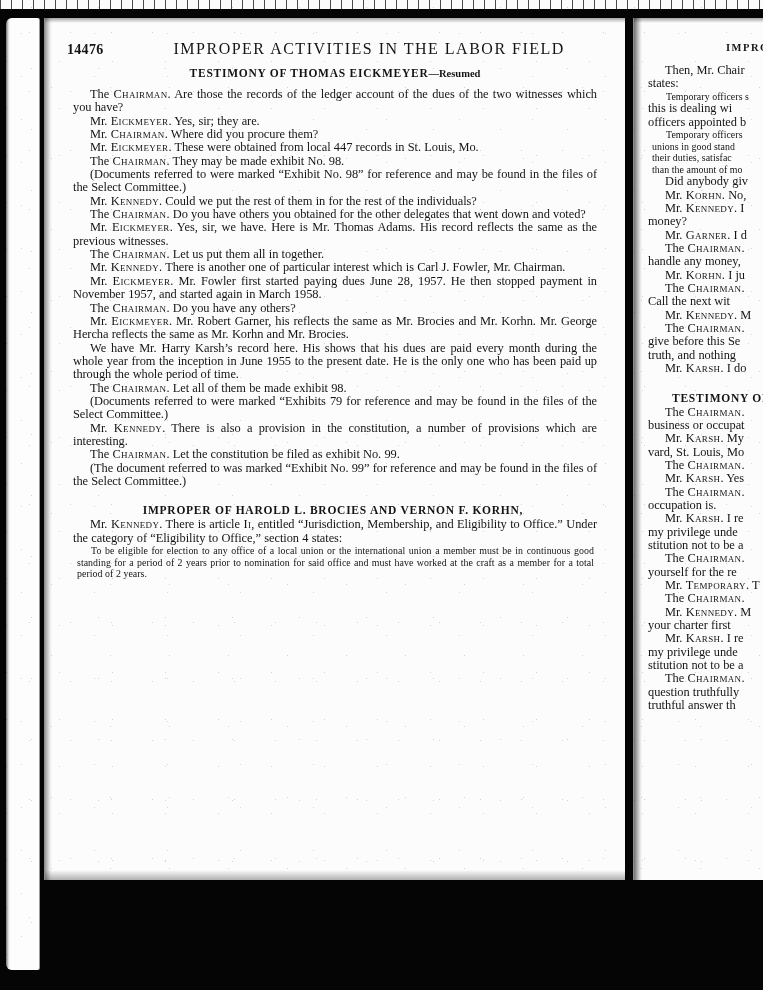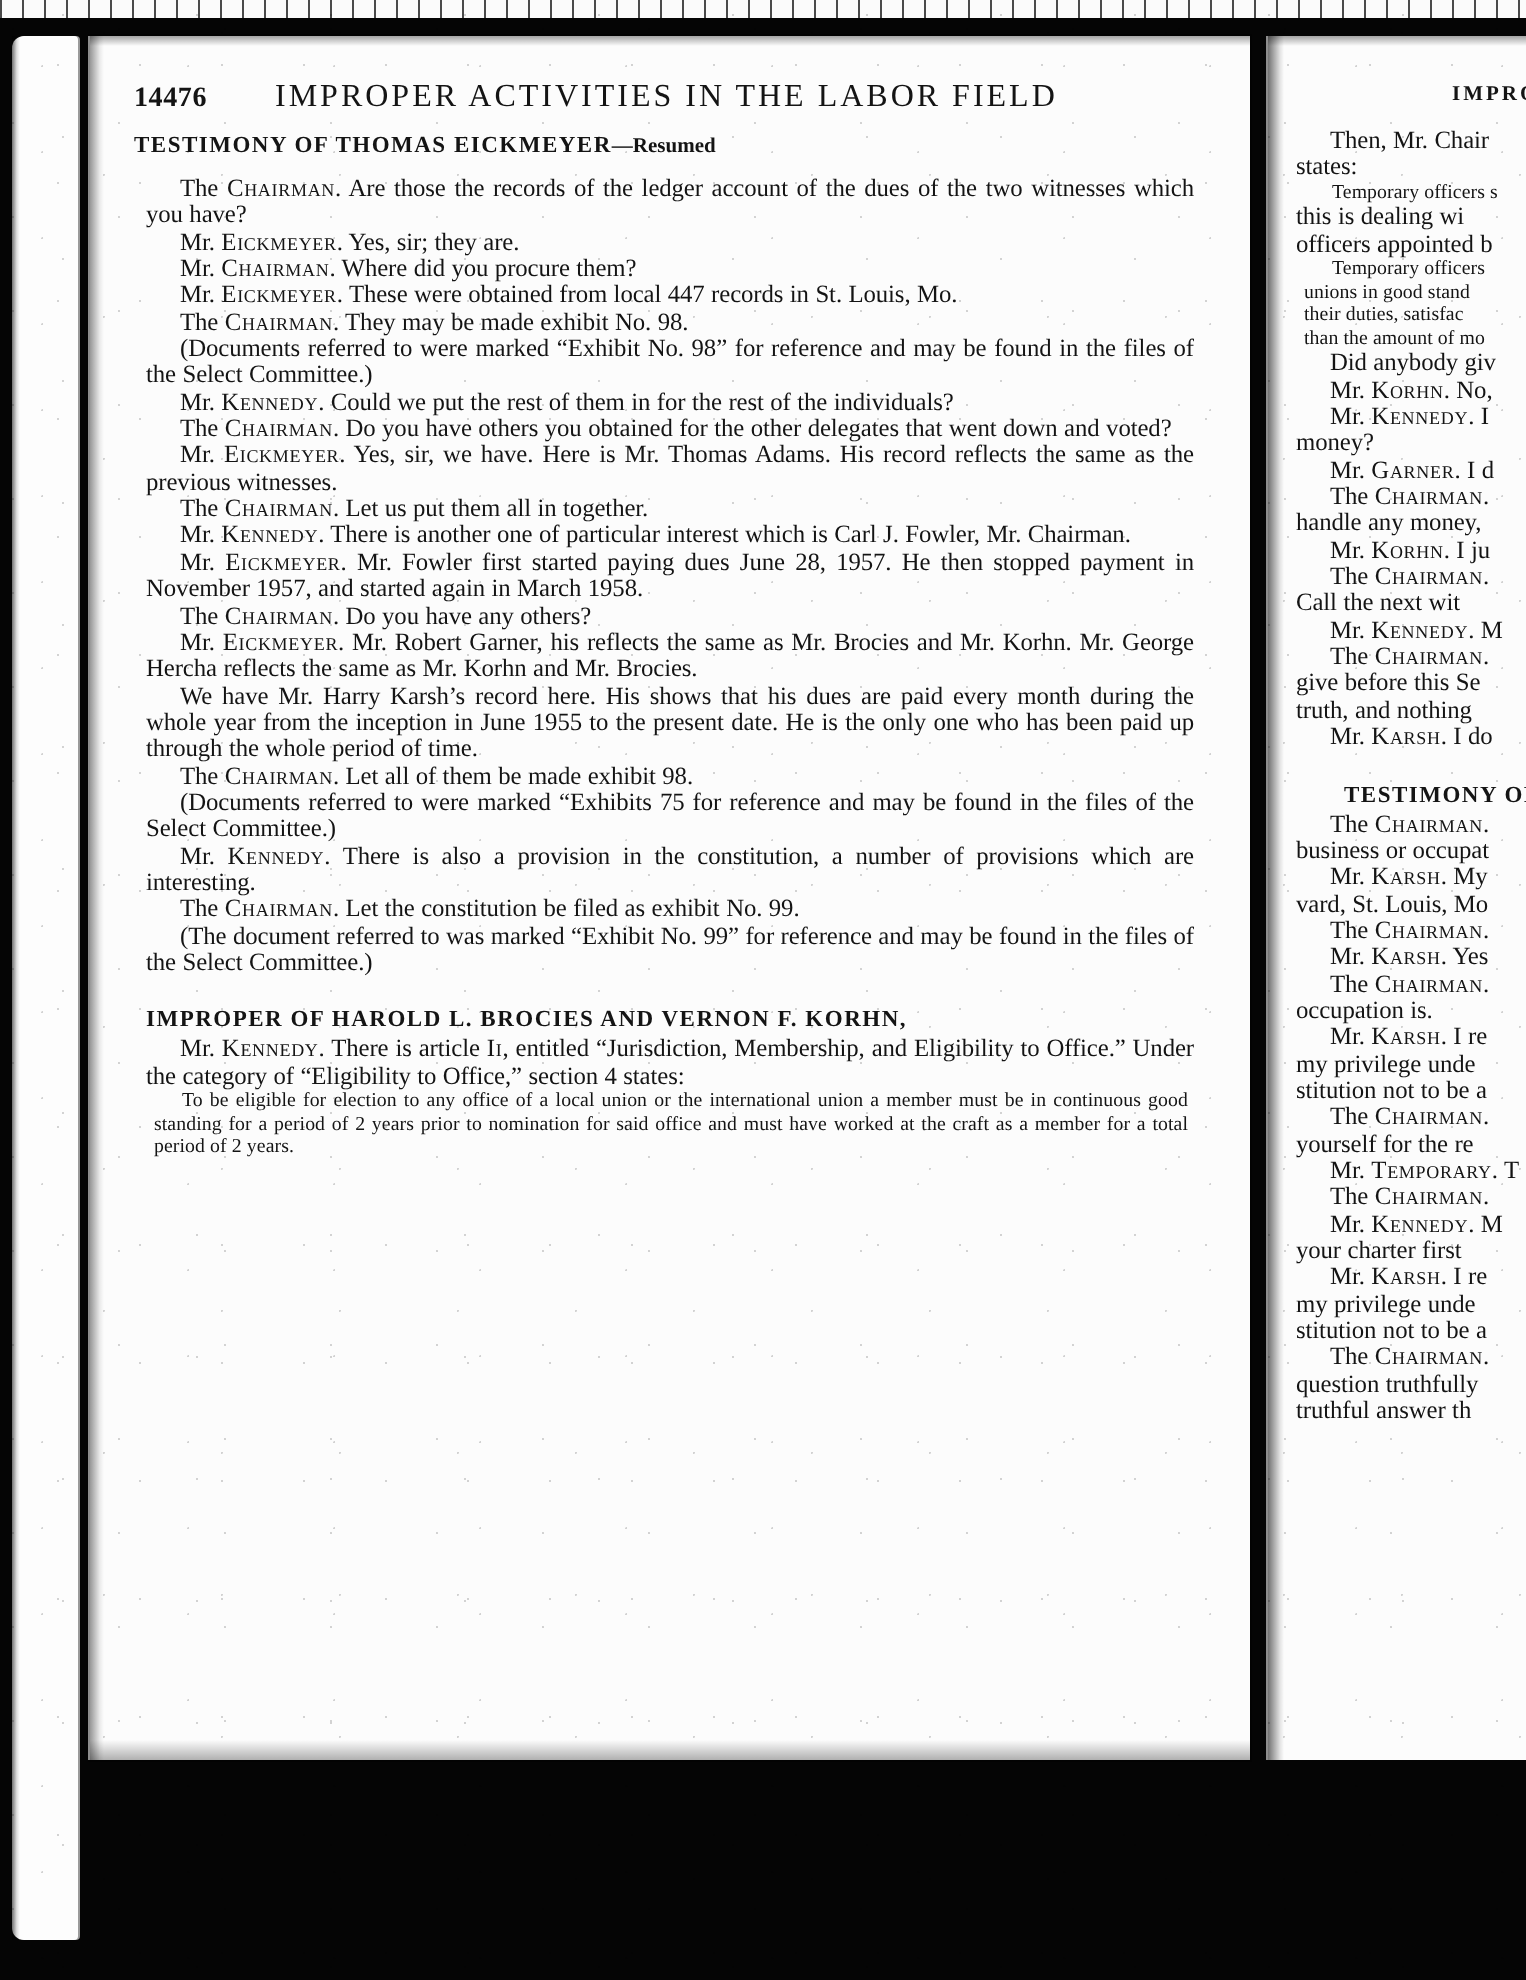--- a/index.html
+++ b/index.html
@@ -105,20 +105,21 @@
     position: absolute;
     left: 0; top: 0; width: 100%; height: 5px;
     background: linear-gradient(to bottom,
       rgba(0,0,0,.35), rgba(0,0,0,0));
   }
 
   
   .textcol {
     position: absolute;
     color: #141414;
+    gap: 36px;
     -webkit-font-smoothing: none;
   }
 
   
   .runhead {
     display: flex;
     align-items: baseline;
     font-size: 11.5px;
     letter-spacing: .2px;
   }
@@ -130,21 +131,21 @@
   }
   .runhead .rtitle {
     font-weight: 400;
     font-size: 16px;
     letter-spacing: 1.5px;
     text-transform: uppercase;
   }
 
   
   .caption {
-    text-align: left;
+    text-align: center;
     font-weight: 700;
     font-size: 11.5px;
     letter-spacing: .75px;
     line-height: 15px;
   }
   .caption .resumed {
     font-weight: 700;
     letter-spacing: 0;
     font-size: 10.5px;
   }
@@ -246,21 +247,21 @@
       <p class="tp">Mr. <span class="sc">Kennedy</span>. Could we put the rest of them in for the rest of the individuals?</p>
       <p class="tp">The <span class="sc">Chairman</span>. Do you have others you obtained for the other delegates that went down and voted?</p>
       <p class="tp">Mr. <span class="sc">Eickmeyer</span>. Yes, sir, we have. Here is Mr. Thomas Adams. His record reflects the same as the previous witnesses.</p>
       <p class="tp">The <span class="sc">Chairman</span>. Let us put them all in together.</p>
       <p class="tp">Mr. <span class="sc">Kennedy</span>. There is another one of particular interest which is Carl J. Fowler, Mr. Chairman.</p>
       <p class="tp">Mr. <span class="sc">Eickmeyer</span>. Mr. Fowler first started paying dues June 28, 1957. He then stopped payment in November 1957, and started again in March 1958.</p>
       <p class="tp">The <span class="sc">Chairman</span>. Do you have any others?</p>
       <p class="tp">Mr. <span class="sc">Eickmeyer</span>. Mr. Robert Garner, his reflects the same as Mr. Brocies and Mr. Korhn. Mr. George Hercha reflects the same as Mr. Korhn and Mr. Brocies.</p>
       <p class="tp">We have Mr. Harry Karsh’s record here. His shows that his dues are paid every month during the whole year from the inception in June 1955 to the present date. He is the only one who has been paid up through the whole period of time.</p>
       <p class="tp">The <span class="sc">Chairman</span>. Let all of them be made exhibit 98.</p>
-      <p class="tp">(Documents referred to were marked “Exhibits 75 for reference and may be found in the files of the Select Committee.)</p>
+      <p class="tp">(Documents referred to were marked “Exhibits 79 for reference and may be found in the files of the Select Committee.)</p>
       <p class="tp">Mr. <span class="sc">Kennedy</span>. There is also a provision in the constitution, a number of provisions which are interesting.</p>
       <p class="tp">The <span class="sc">Chairman</span>. Let the constitution be filed as exhibit No. 99.</p>
       <p class="tp">(The document referred to was marked “Exhibit No. 99” for reference and may be found in the files of the Select Committee.)</p>
 
       <div class="caption sp-before-lg" style="width:520px;">
         <div>IMPROPER OF HAROLD L. BROCIES AND VERNON F. KORHN,</div>
       </div>
 
       <p class="tp sp-before-md">Mr. <span class="sc">Kennedy</span>. There is article <span class="sc">Ii</span>, entitled “Jurisdiction, Membership, and Eligibility to Office.” Under the category of “Eligibility to Office,” section 4 states:</p>
 

